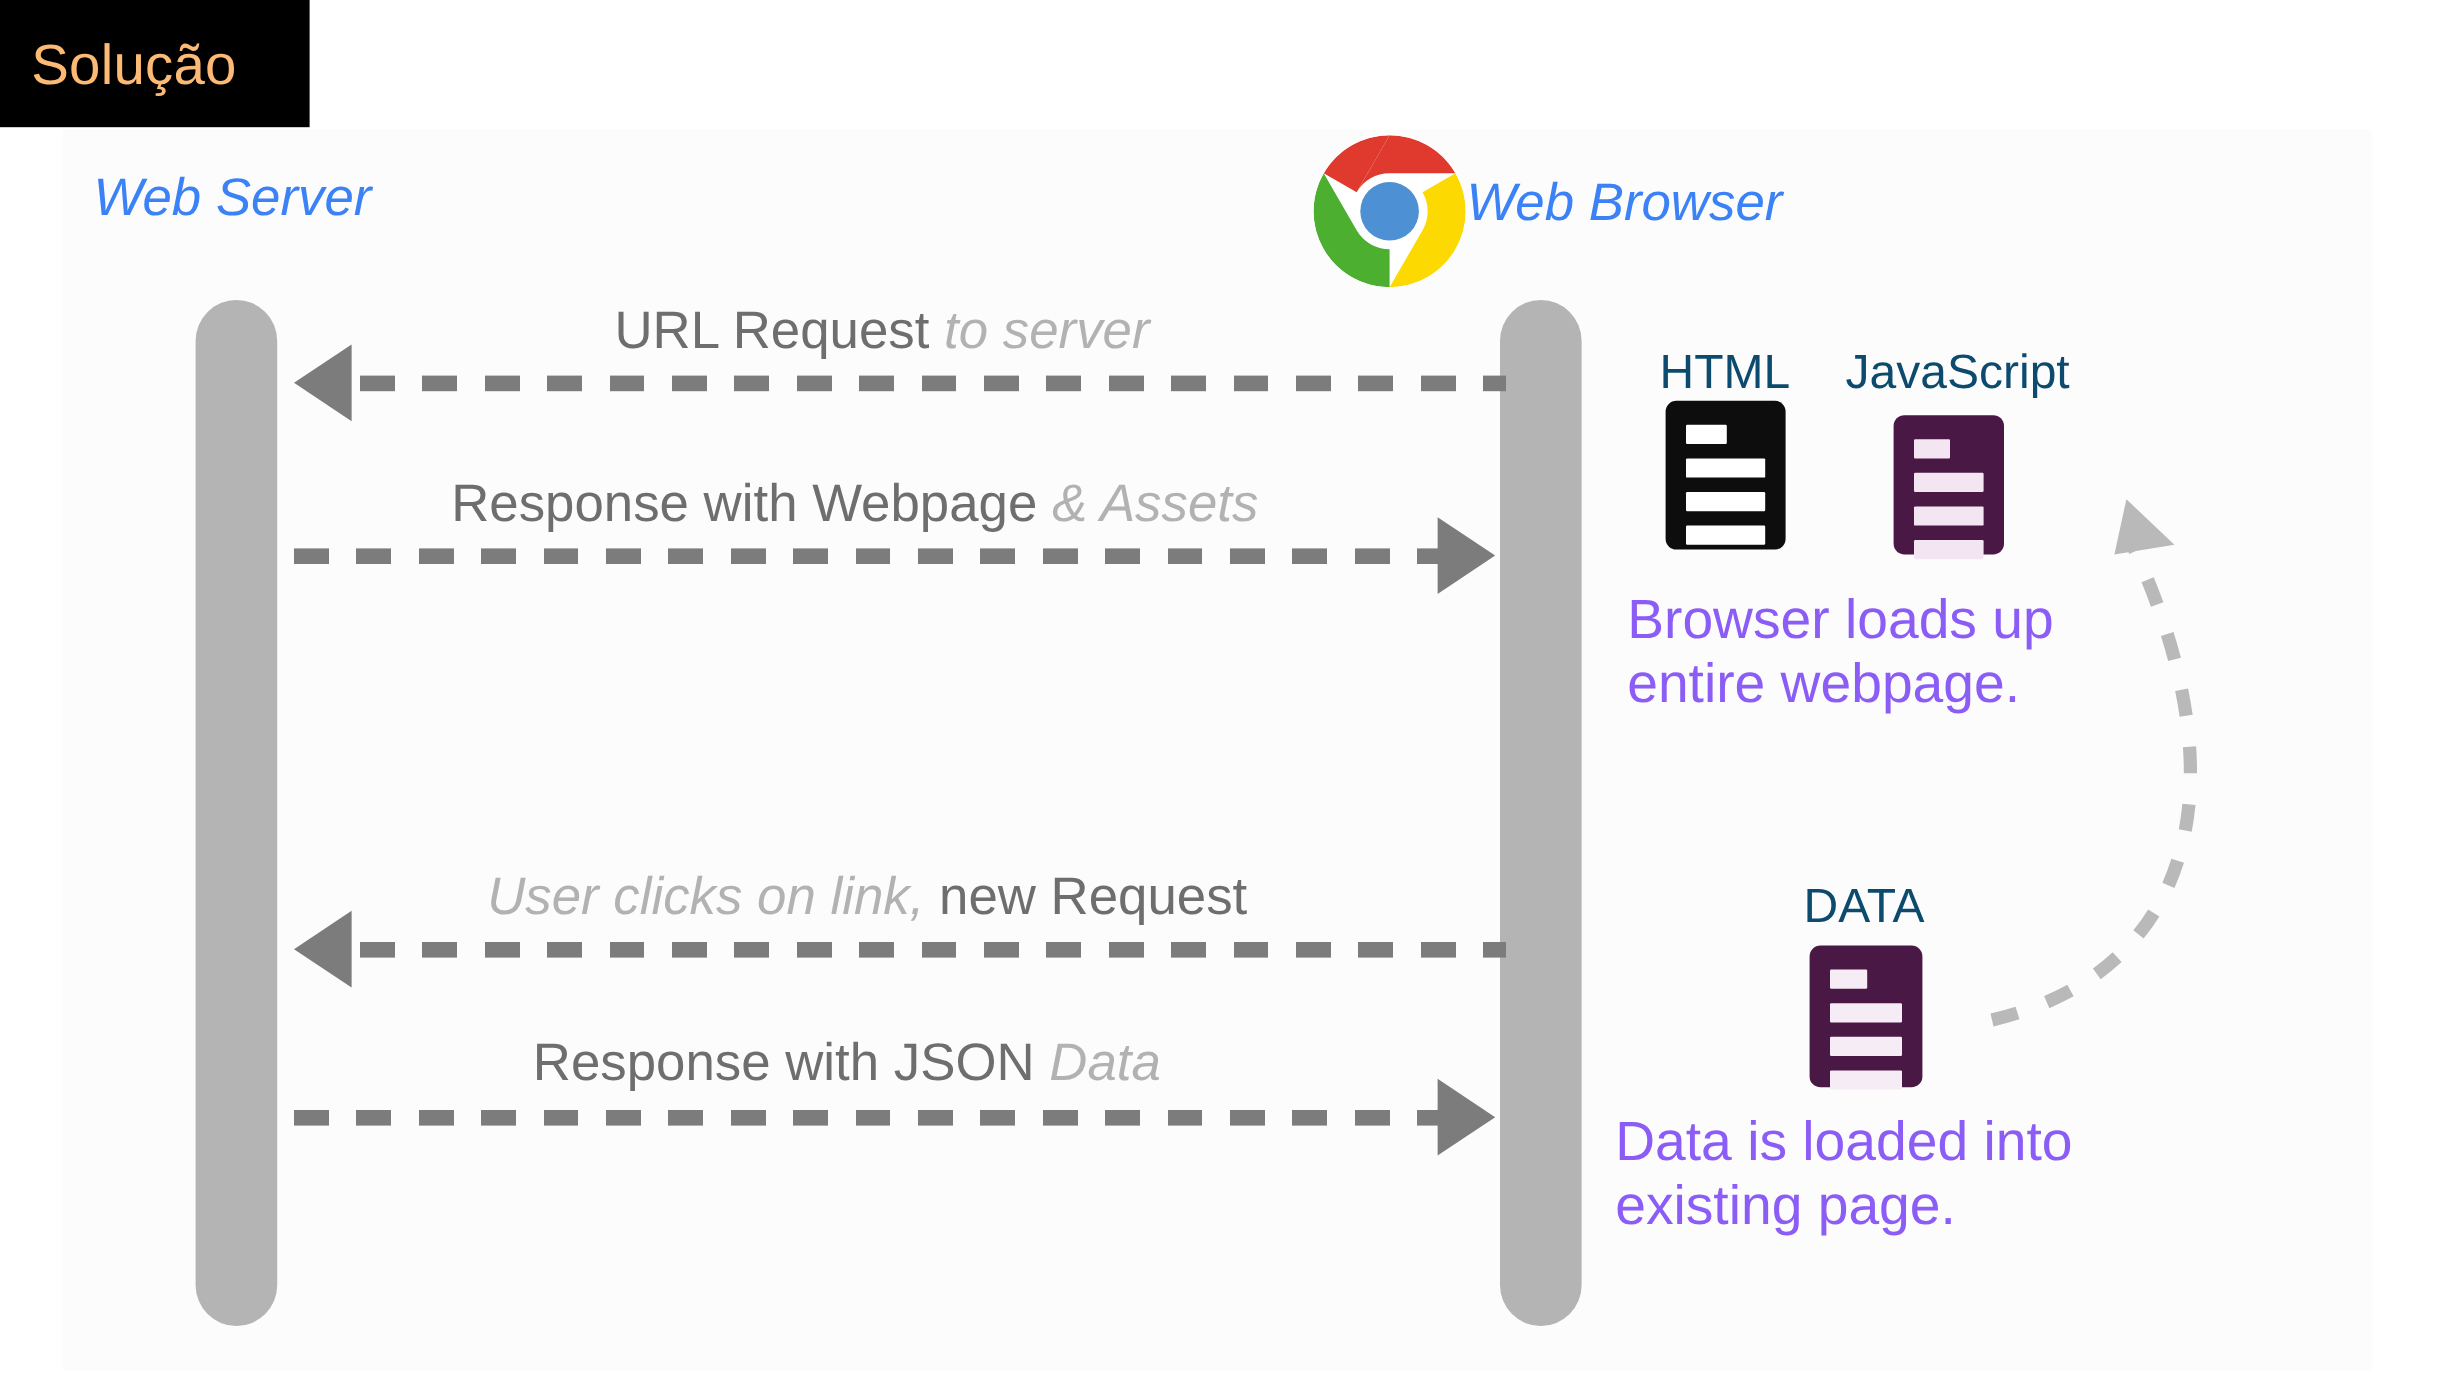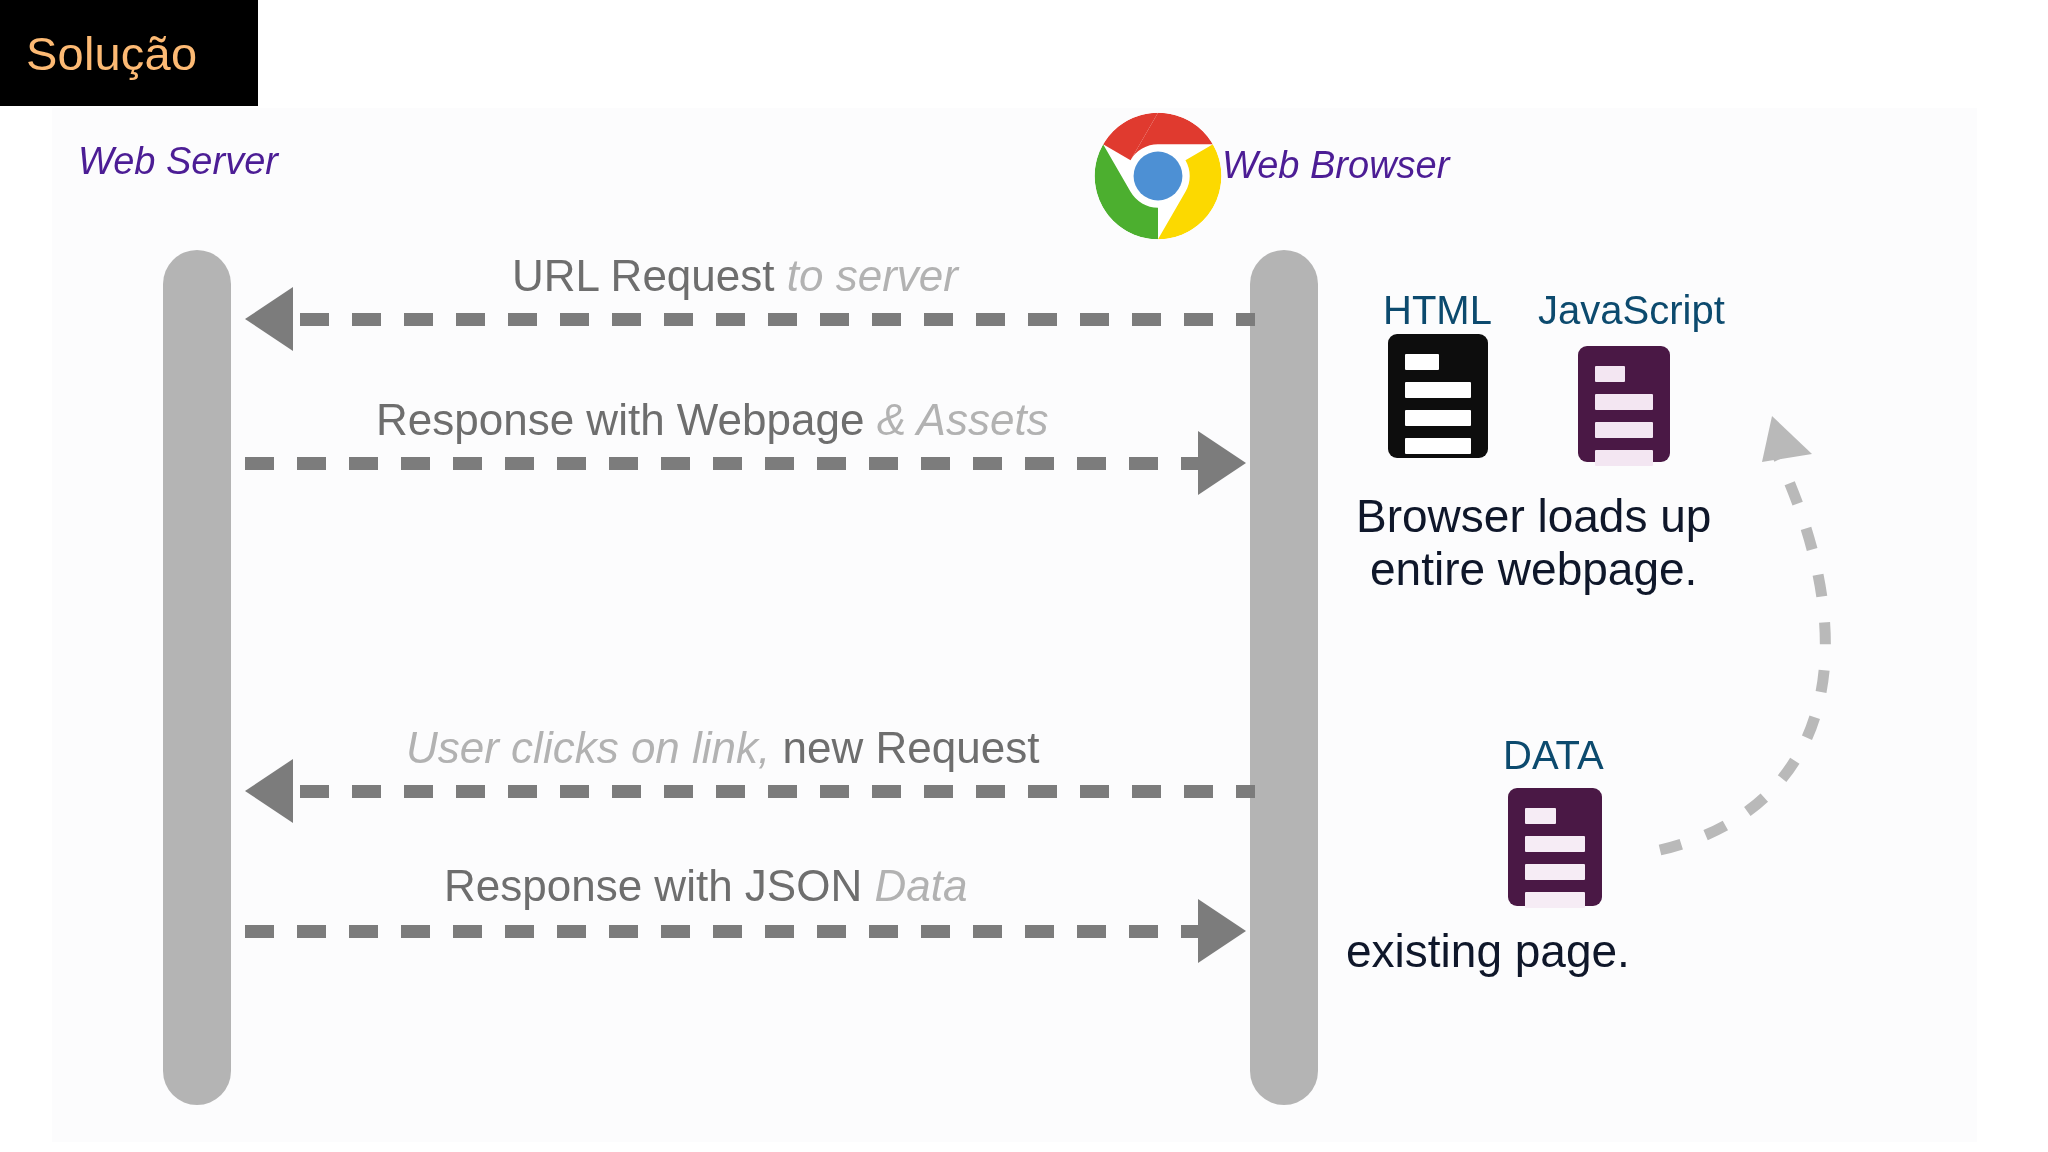--- a/index.html
+++ b/index.html
@@ -41,23 +41,23 @@
     left: 52px;
     top: 108px;
     width: 1925px;
     height: 1034px;
     background: #fcfcfd;
   }
 
   
   .actor-label {
     position: absolute;
-    color: #4c1d95;
+    color: #3b82f6;
     font-style: italic;
-    font-size: 38px;
+    font-size: 44px;
     font-family: "Liberation Sans", sans-serif;
     white-space: nowrap;
   }
   #web-server-label { left: 78px; top: 140px; }
   #web-browser-label { left: 1222px; top: 144px; }
 
   
   #chrome-logo {
     position: absolute;
     left: 1092px;
@@ -129,25 +129,25 @@
     height: 16px;
     border-radius: 1px;
     margin-bottom: 12px;
   }
   .doc-icon .bar.short { width: 52%; }
   .doc-icon .bar.full  { width: 100%; }
   .doc-icon .bar:last-child { margin-bottom: 0; }
 
   .note-text {
     position: absolute;
-    color: #0f172a;
+    color: #8b5cf6;
     font-size: 46px;
     font-family: "Liberation Sans", sans-serif;
     line-height: 1.15;
-    text-align: center;
+    text-align: left;
     white-space: nowrap;
   }
 
   #curve-arrow {
     position: absolute;
     left: 1540px;
     top: 380px;
     width: 420px;
     height: 500px;
     pointer-events: none;
@@ -243,20 +243,21 @@
 
 <div class="doc-icon-label" style="left:1503px; top:733px;">DATA</div>
 <div class="doc-icon" style="left:1508px; top:788px; width:94px; height:118px; background:#4a1845;">
   <span class="bar short" style="background:#f6ecf5;"></span>
   <span class="bar full" style="background:#f6ecf5;"></span>
   <span class="bar full" style="background:#f6ecf5;"></span>
   <span class="bar full" style="background:#f6ecf5;"></span>
 </div>
 
 <div class="note-text" style="left:1346px; top:925px;">
+  <div>Data is loaded into</div>
   <div>existing page.</div>
 </div>
 
 <div id="curve-arrow">
   <svg width="420" height="500" viewBox="0 0 420 500">
     <path d="M 120 470 C 290 430, 330 270, 235 70" fill="none" stroke="#b9b9b9" stroke-width="11" stroke-dasharray="22 26" stroke-linecap="butt"></path>
     <polygon points="232,36 272,74 222,82" fill="#b9b9b9"></polygon>
   </svg>
 </div>
 

